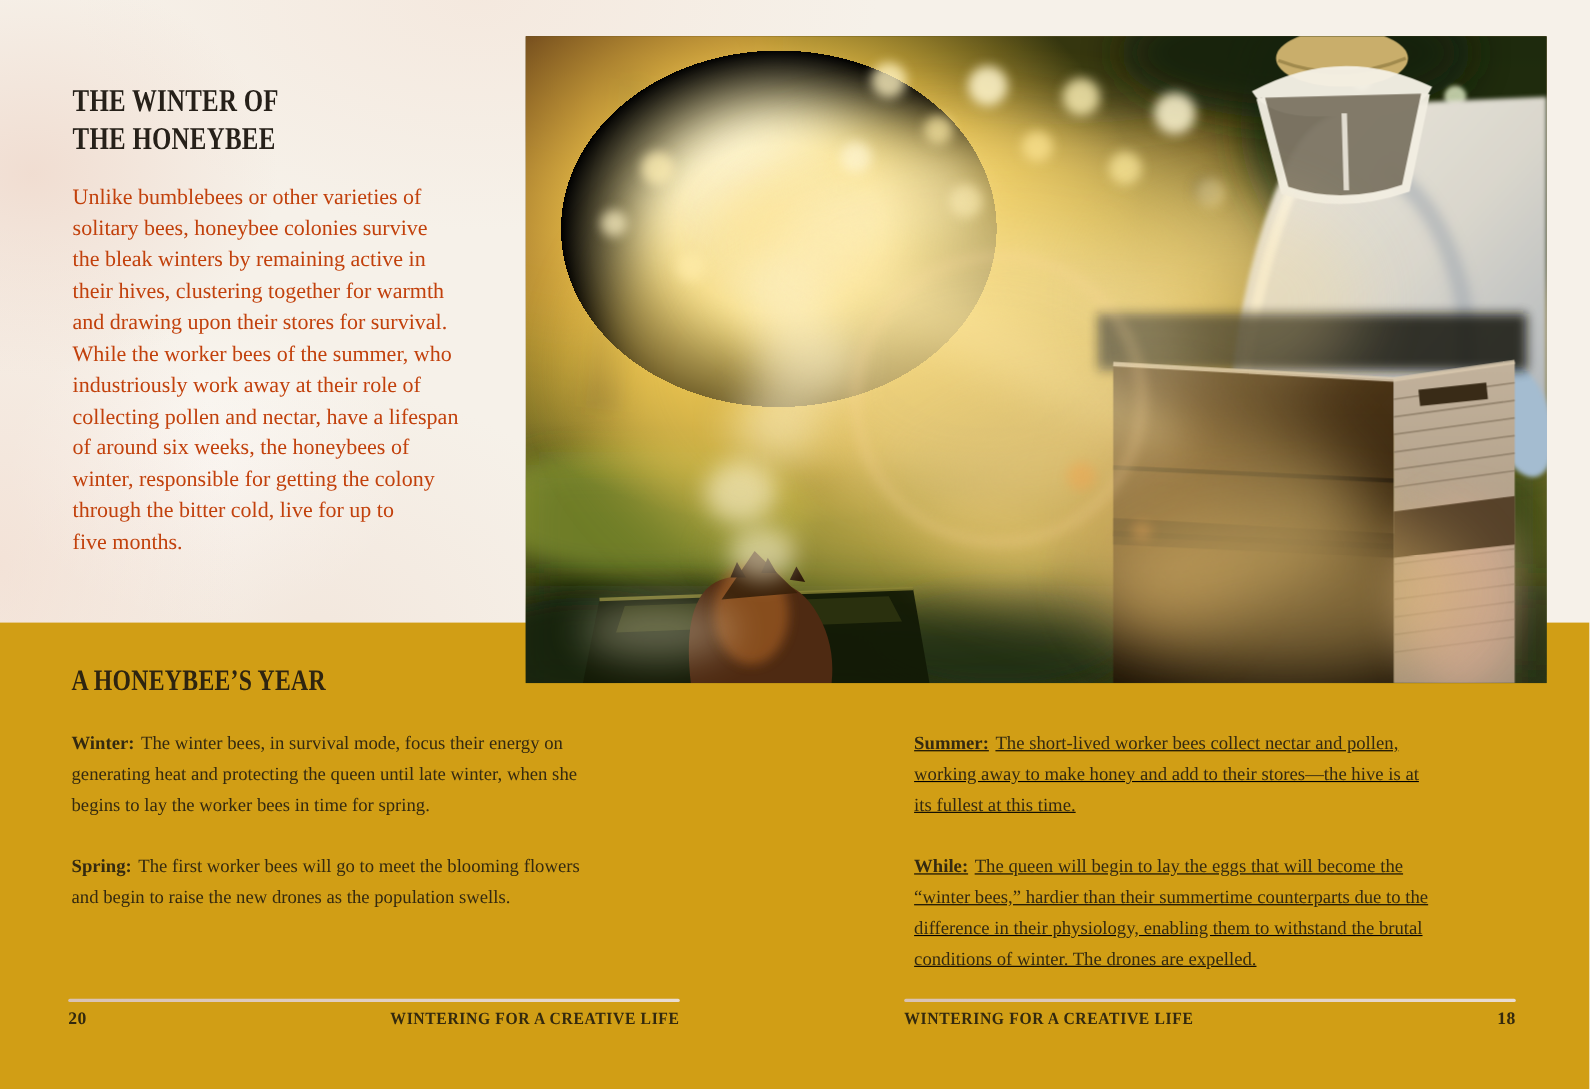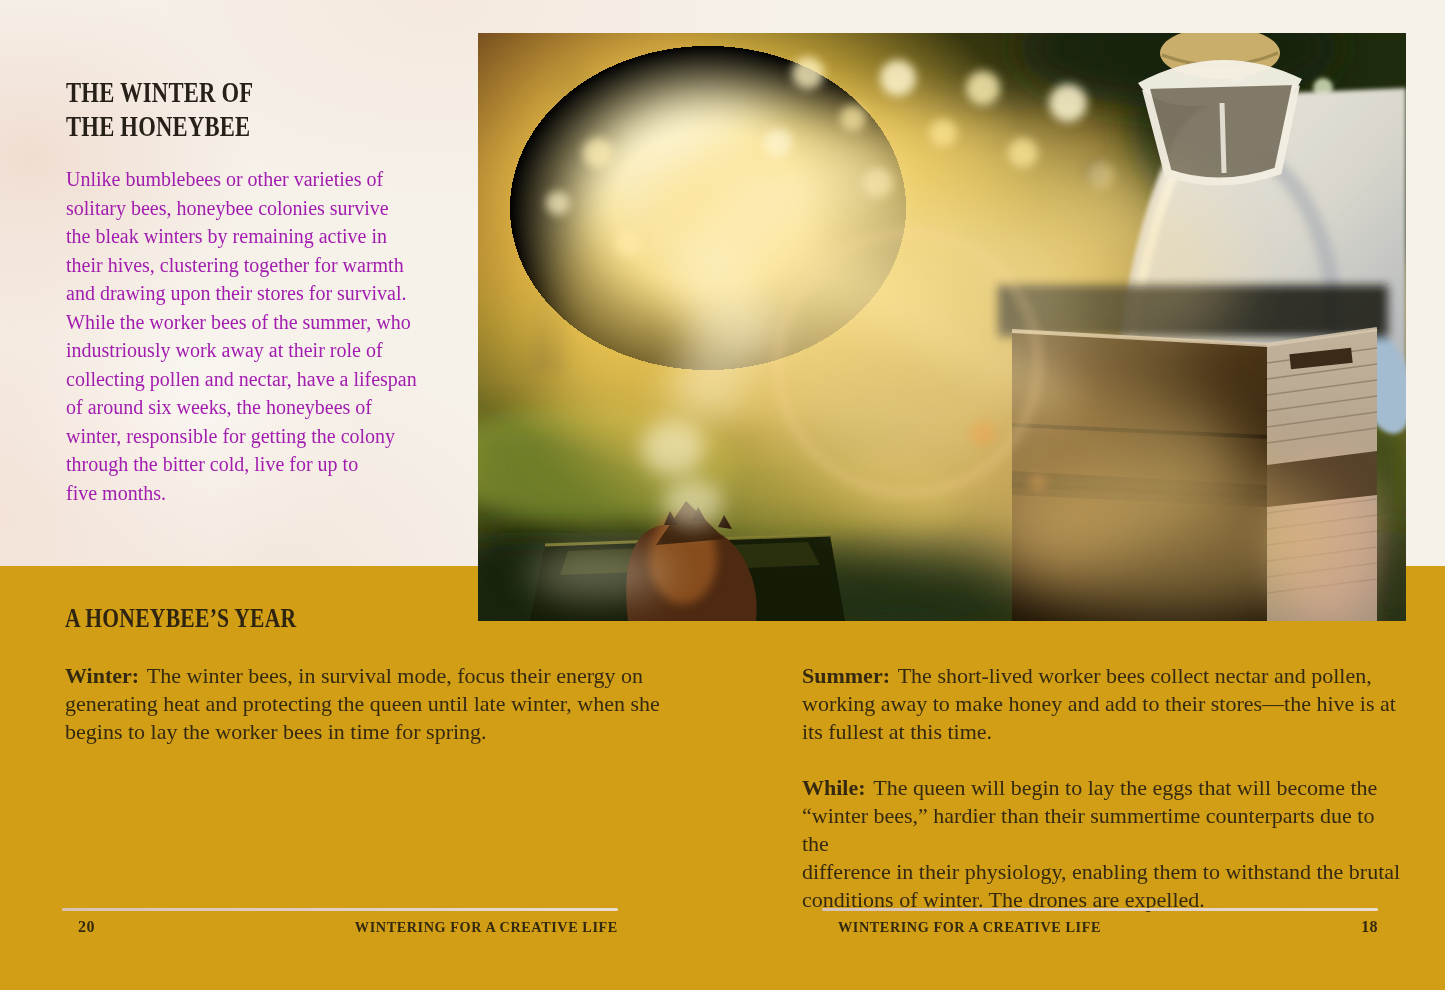--- a/index.html
+++ b/index.html
@@ -20,48 +20,48 @@
     background:#d19e15;
   }
   
   .intro { position:absolute; left:50px; top:75px; width:430px; color:#2b2620;margin-left:16px; }
   .intro h1 {
     font-size:29px; line-height:34px; font-weight:700; color:#262019;
     letter-spacing:.3px; white-space:pre-line;
     transform:scaleX(.78); transform-origin:0 0;
   }
   .intro p {
-    margin-top:22px; font-size:20px; line-height:28.5px; color:#a21caf;
+    margin-top:22px; font-size:20px; line-height:28.5px; color:#c2410c;
     white-space:pre-line;
   }
   
   .photo {
     position:absolute; left:478px; top:33px; width:928px; height:588px;
     background:linear-gradient(#5a4a16,#6b5c1e 45%,#33400f);
     z-index:3;
   }
   .photo svg { display:block; width:100%; height:100%; }
   
   .gold-heading {
     position:absolute; left:65px; top:603px; z-index:4;
     font-size:27px; font-weight:700; color:#2e2410; letter-spacing:.3px;
     transform:scaleX(.8); transform-origin:0 0; white-space:nowrap;
   }
   .season-col { position:absolute; top:662px; z-index:4; }
   .col-left  { left:65px;  width:600px; }
-  .col-right { left:802px; width:600px; }
-  .season-entry { margin-bottom:28px; font-size:22px; line-height:28px; color:#352a10; }
+  .col-right { left:831px; width:600px;text-decoration:underline; }
+  .season-entry { margin-bottom:28px; font-size:17px; line-height:28px; color:#352a10; }
   .season-label { font-weight:700; margin-right:.35em; }
   .season-text  { white-space:pre-line; }
   
   .footer { position:absolute; top:908px; width:556px; z-index:4; }
   .footer-left  { left:62px; }
   .footer-right { left:822px; }
   .footer .rule { height:3px; background:linear-gradient(to right,#d9c2b4,#e9dcd2); border-radius:2px; }
-  .footer .row { display:flex; justify-content:space-between; align-items:flex-start; margin-top:7px;margin-left:16px; }
+  .footer .row { display:flex; justify-content:space-between; align-items:flex-start; margin-top:7px; }
   .footer .pagenum { font-size:16px; font-weight:700; color:#33290e; letter-spacing:.4px; }
   .footer .running { font-size:15.5px; font-weight:700; color:#33290e; letter-spacing:.6px; }
   .footer-left .running  { transform:scaleX(.92); transform-origin:100% 50%; }
   .footer-right .running { transform:scaleX(.92); transform-origin:0 50%; }
 </style>
 </head>
 <body>
 
 <div class="gold-band"></div>
 
@@ -266,20 +266,24 @@
 </div>
 
 <div class="gold-heading">A HONEYBEE’S YEAR</div>
 
 <div class="season-col col-left">
   <p class="season-entry">
     <span class="season-label">Winter:</span><span class="season-text">The winter bees, in survival mode, focus their energy on
 generating heat and protecting the queen until late winter, when she
 begins to lay the worker bees in time for spring.</span>
   </p>
+  <p class="season-entry">
+    <span class="season-label">Spring:</span><span class="season-text">The first worker bees will go to meet the blooming flowers
+and begin to raise the new drones as the population swells.</span>
+  </p>
 </div>
 
 <div class="season-col col-right">
   <p class="season-entry">
     <span class="season-label">Summer:</span><span class="season-text">The short-lived worker bees collect nectar and pollen,
 working away to make honey and add to their stores—the hive is at
 its fullest at this time.</span>
   </p>
   <p class="season-entry">
     <span class="season-label">While:</span><span class="season-text">The queen will begin to lay the eggs that will become the

